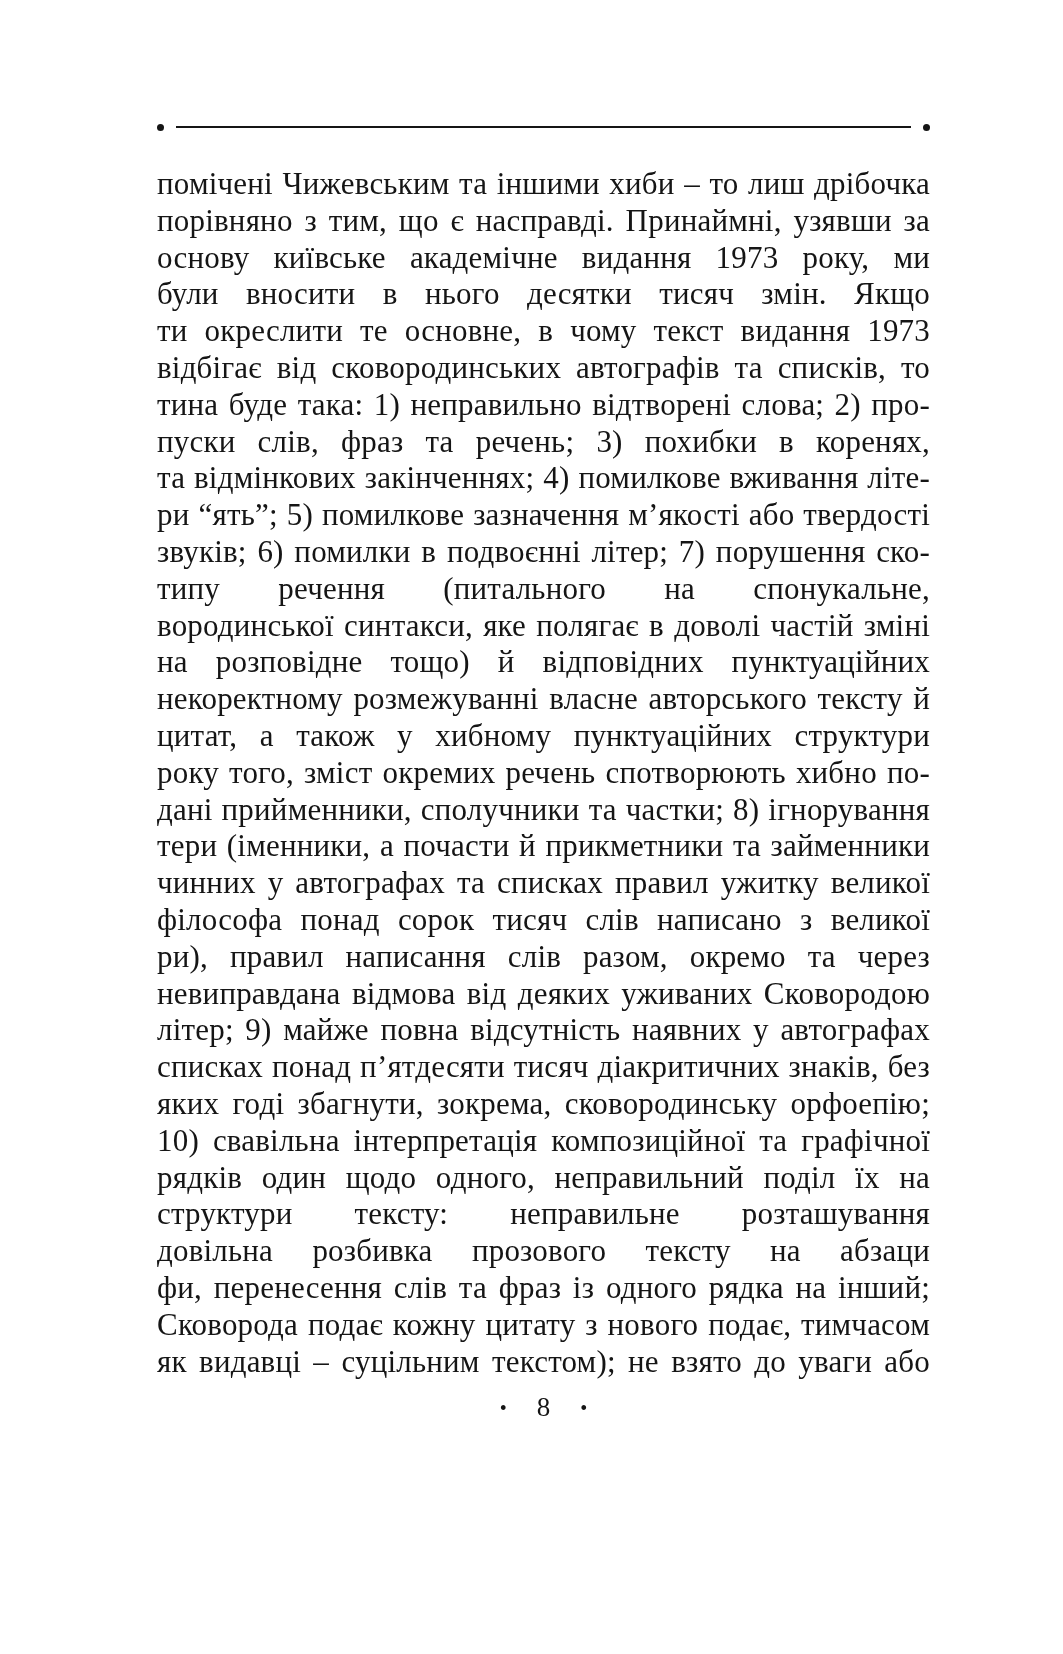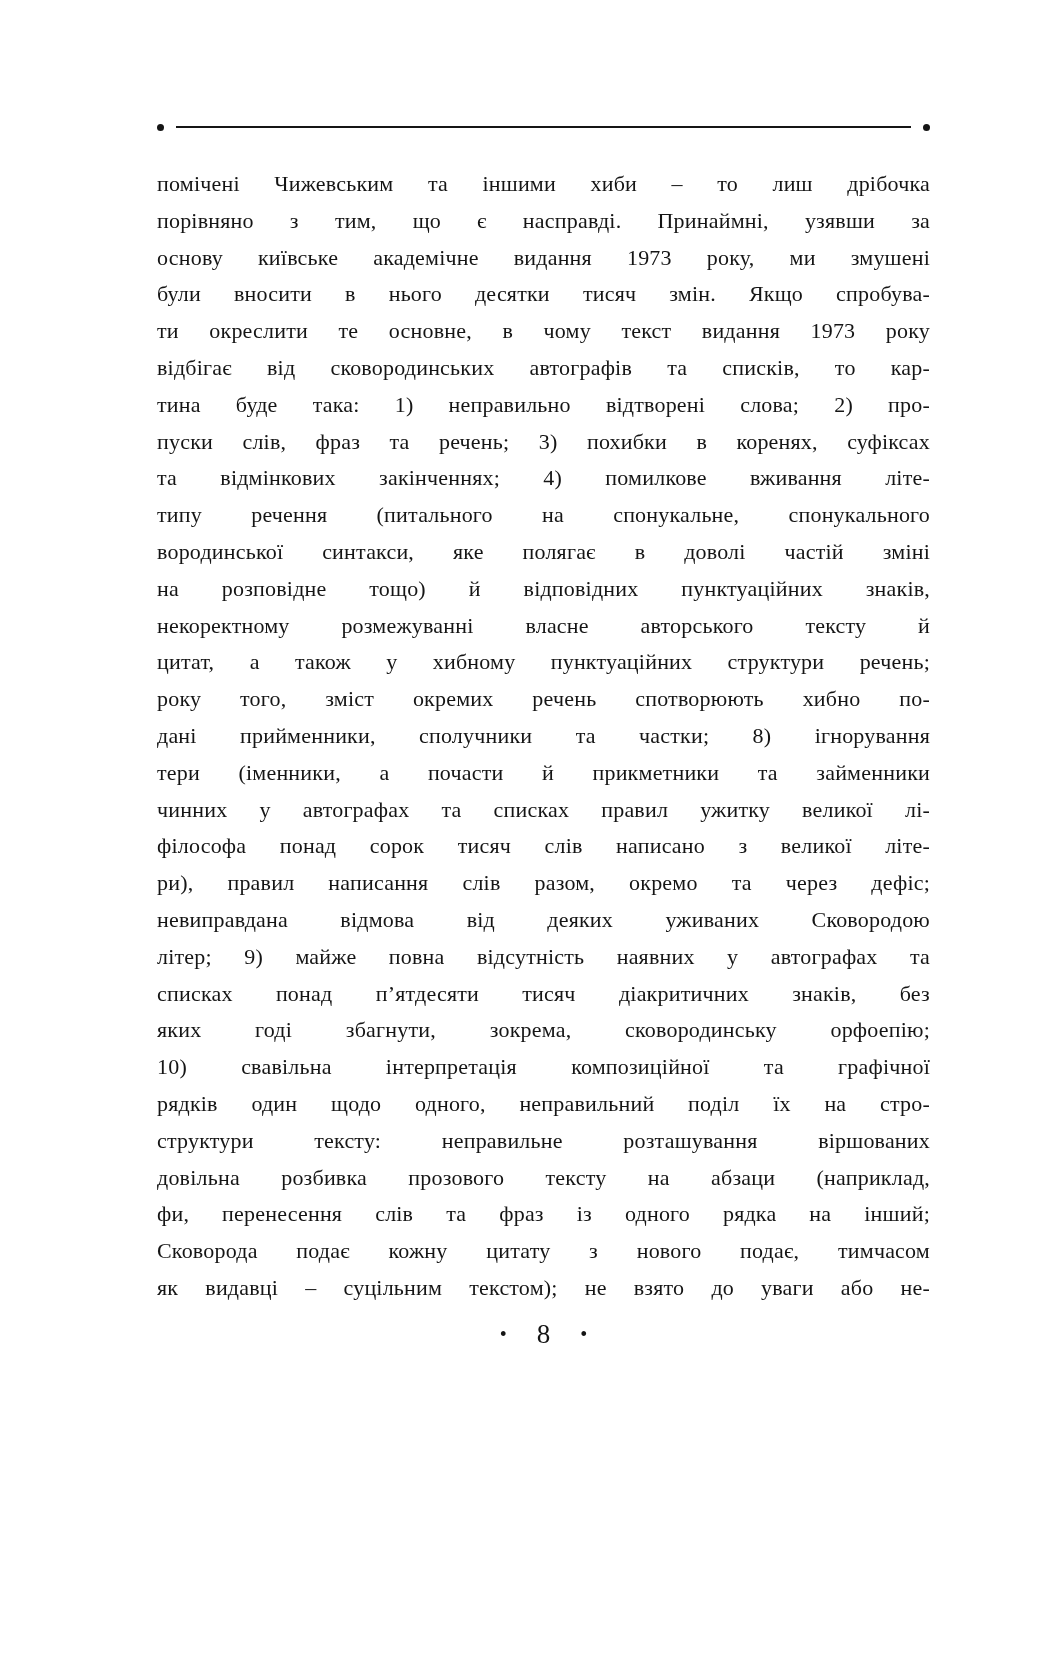--- a/index.html
+++ b/index.html
@@ -30,21 +30,21 @@
     background: #151515;
     flex: 0 0 auto;
   }
   .header-ornament .rule {
     flex: 1 1 auto;
     height: 0;
     border-top: 2px solid #151515;
   }
   .text-block {
     margin-top: 34px;
-    font-size: 22px;
+    font-size: 31px;
   }
   .line {
     line-height: 36.8px;
     height: 36.8px;
     overflow: hidden;
     text-align: justify;
     text-align-last: justify;
     -moz-text-align-last: justify;
     letter-spacing: 0.2px;
     word-spacing: 1px;
@@ -79,20 +79,22 @@
   <div class="text-block">
       <div class="line">помічені Чижевським та іншими хиби – то лиш дрібочка</div>
       <div class="line">порівняно з тим, що є насправді. Принаймні, узявши за</div>
       <div class="line">основу київське академічне видання 1973 року, ми змушені</div>
       <div class="line">були вносити в нього десятки тисяч змін. Якщо спробува-</div>
       <div class="line">ти окреслити те основне, в чому текст видання 1973 року</div>
       <div class="line">відбігає від сковородинських автографів та списків, то кар-</div>
       <div class="line">тина буде така: 1) неправильно відтворені слова; 2) про-</div>
       <div class="line">пуски слів, фраз та речень; 3) похибки в коренях, суфіксах</div>
       <div class="line">та відмінкових закінченнях; 4) помилкове вживання літе-</div>
+      <div class="line">ри “ять”; 5) помилкове зазначення м’якості або твердості</div>
+      <div class="line">звуків; 6) помилки в подвоєнні літер; 7) порушення ско-</div>
       <div class="line">типу речення (питального на спонукальне, спонукального</div>
       <div class="line">вородинської синтакси, яке полягає в доволі частій зміні</div>
       <div class="line">на розповідне тощо) й відповідних пунктуаційних знаків,</div>
       <div class="line">некоректному розмежуванні власне авторського тексту й</div>
       <div class="line">цитат, а також у хибному пунктуаційних структури речень;</div>
       <div class="line">року того, зміст окремих речень спотворюють хибно по-</div>
       <div class="line">дані прийменники, сполучники та частки; 8) ігнорування</div>
       <div class="line">тери (іменники, а почасти й прикметники та займенники</div>
       <div class="line">чинних у автографах та списках правил ужитку великої лі-</div>
       <div class="line">філософа понад сорок тисяч слів написано з великої літе-</div>

